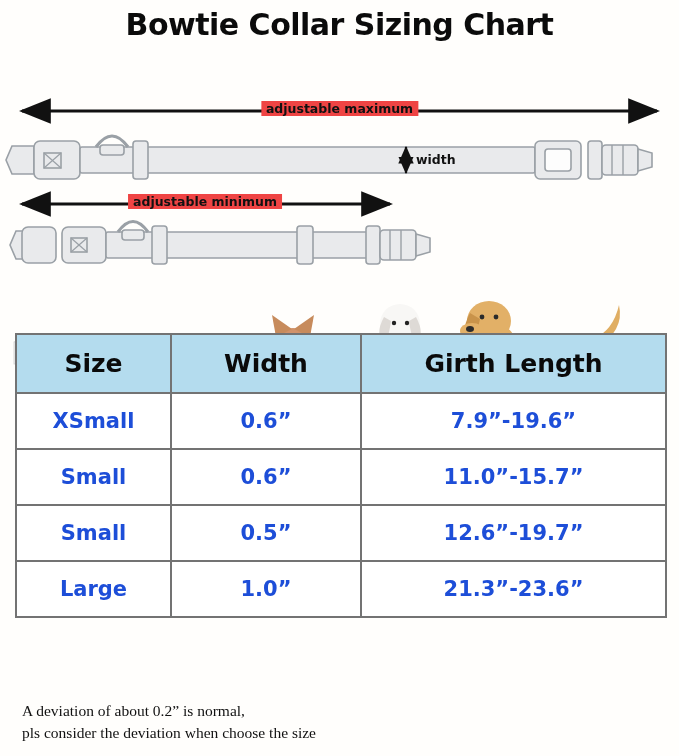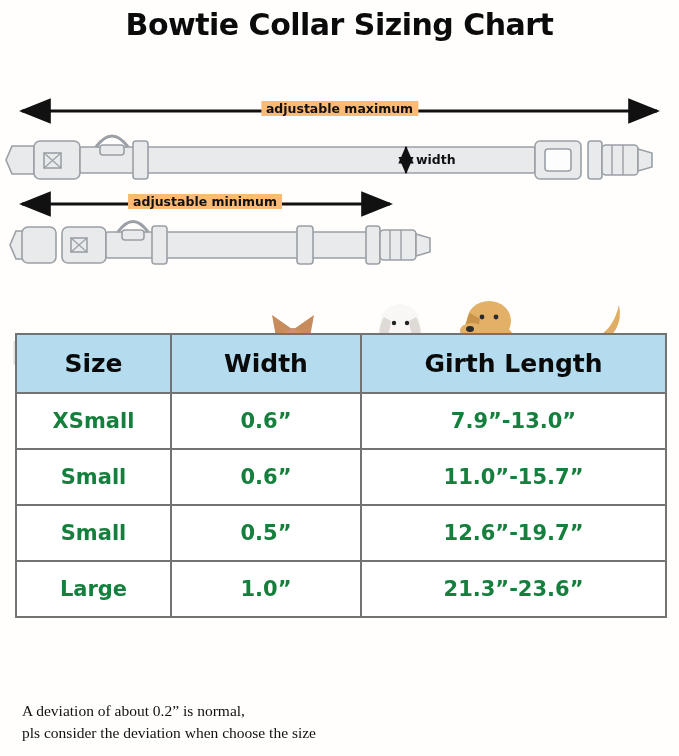--- a/index.html
+++ b/index.html
@@ -41,21 +41,21 @@
     height: 330px;
     margin-top: 8px;
   }
 
   .arrow-label {
     position: absolute;
     font-family: "DejaVu Sans", sans-serif;
     font-weight: bold;
     font-size: 12.5px;
     color: #111;
-    background: #fdba74;
+    background: #ef4444;
     padding: 0 5px;
     white-space: nowrap;
   }
   .width-label {
     position: absolute;
     font-family: "DejaVu Sans", sans-serif;
     font-weight: bold;
     font-size: 12.5px;
     color: #111;
     white-space: nowrap;
@@ -101,21 +101,21 @@
     font-size: 25px;
     font-weight: bold;
     height: 55px;
     color: #0a0a0a;
   }
   table.sizing tbody td {
     background: #ffffff;
     font-size: 21px;
     font-weight: bold;
     height: 52px;
-    color: #15803d;
+    color: #1d4ed8;
   }
   .col-size { width: 155px; }
   .col-width { width: 190px; }
   .col-girth { width: 305px; }
 
   
   .footnote {
     position: absolute;
     left: 22px;
     top: 700px;
@@ -364,21 +364,21 @@
         <tr>
           <th>Size</th>
           <th>Width</th>
           <th>Girth Length</th>
         </tr>
       </thead>
       <tbody>
         <tr>
           <td>XSmall</td>
           <td>0.6”</td>
-          <td>7.9”-13.0”</td>
+          <td>7.9”-19.6”</td>
         </tr>
         <tr>
           <td>Small</td>
           <td>0.6”</td>
           <td>11.0”-15.7”</td>
         </tr>
         <tr>
           <td>Small</td>
           <td>0.5”</td>
           <td>12.6”-19.7”</td>

